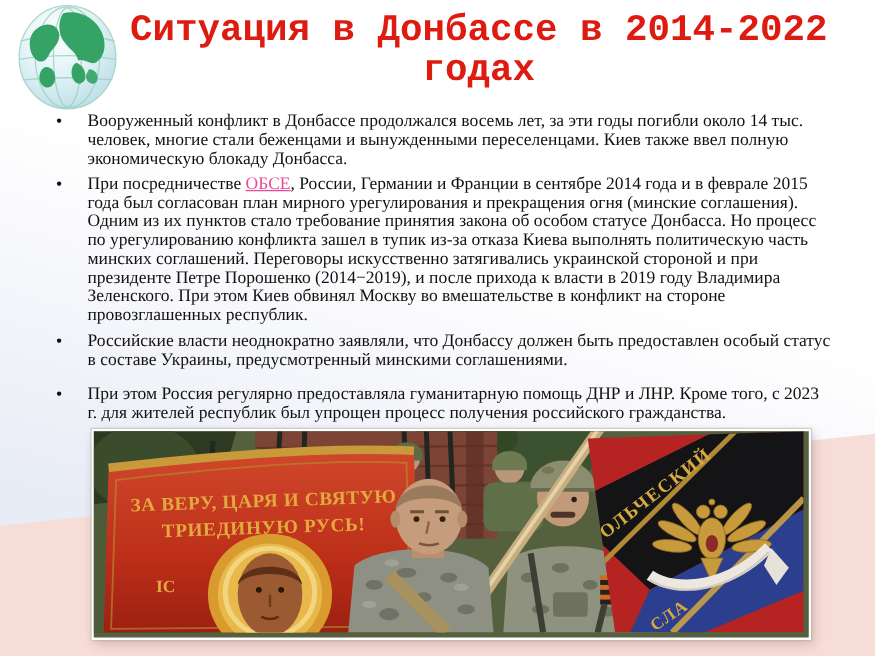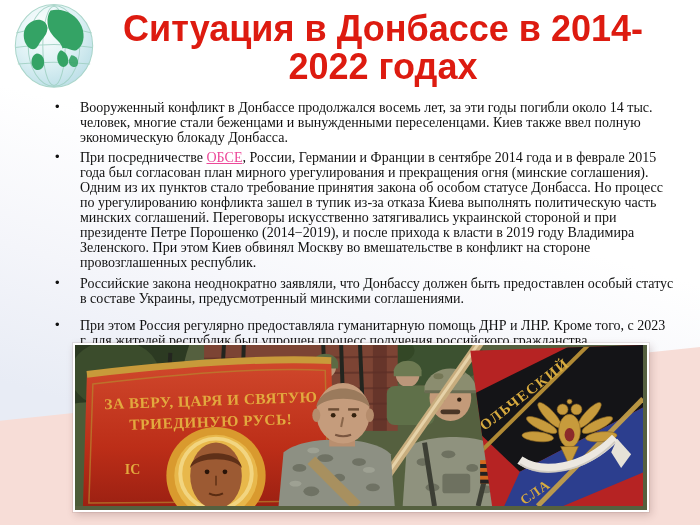--- a/index.html
+++ b/index.html
@@ -15,27 +15,27 @@
   .bg-pink{
     position:absolute;left:-40px;top:385px;width:780px;height:420px;
     background:#f7ddd7;transform:rotate(-6deg);
   }
   
   .globe{position:absolute;left:11px;top:0px;width:86px;height:90px;}
   
   .title{
     position:absolute;left:100px;top:10px;width:566px;
     text-align:center;
-    font-family:Liberation Sans, sans-serif;font-weight:bold;
-    font-size:36px;line-height:1.05;color:#dd1b10;
+    font-family:Liberation Mono, monospace;font-weight:bold;
+    font-size:30px;line-height:1.05;color:#dd1b10;
   }
   
   .bullets{
     position:absolute;left:40px;top:88px;width:624px;
-    margin:12px;padding:0;list-style:none;
+    margin:2px;padding:0;list-style:none;
     font-size:14px;line-height:1.075;
   }
   .bullets li{position:relative;padding-left:28px;margin:0 0 5px 0;}
   .bullets li::before{
     content:"\2022";position:absolute;left:3px;top:0;
     font-family:"Liberation Sans",sans-serif;font-size:13px;
   }
   .bullets li.b4{margin-top:12px;}
   a.inline-link{color:#ec4899;text-decoration:underline;cursor:pointer;}
   
@@ -79,21 +79,21 @@
       <path d="M70,64 C76,64 80,70 77,76 C73,80 67,76 67,70 Z" opacity="0.9"></path>
     </g>
   </svg>
 </div>
 
 <div class="title">Ситуация в Донбассе в 2014-2022 годах</div>
 
 <ul class="bullets">
   <li class="b1"><span>Вооруженный конфликт в Донбассе продолжался восемь лет, за эти годы погибли около 14 тыс. человек, многие стали беженцами и вынужденными переселенцами. Киев также ввел полную экономическую блокаду Донбасса.</span></li>
   <li class="b2"><span>При посредничестве </span><a class="inline-link">ОБСЕ</a><span>, России, Германии и Франции в сентябре 2014 года и в феврале 2015 года был согласован план мирного урегулирования и прекращения огня (минские соглашения). Одним из их пунктов стало требование принятия закона об особом статусе Донбасса. Но процесс по урегулированию конфликта зашел в тупик из-за отказа Киева выполнять политическую часть минских соглашений. Переговоры искусственно затягивались украинской стороной и при президенте Петре Порошенко (2014−2019), и после прихода к власти в 2019 году Владимира Зеленского. При этом Киев обвинял Москву во вмешательстве в конфликт на стороне провозглашенных республик.</span></li>
-  <li class="b3"><span>Российские закона неоднократно заявляли, что Донбассу должен быть предоставлен особый статус в составе Украины, предусмотренный минскими соглашениями.</span></li>
+  <li class="b3"><span>Российские власти неоднократно заявляли, что Донбассу должен быть предоставлен особый статус в составе Украины, предусмотренный минскими соглашениями.</span></li>
   <li class="b4"><span>При этом Россия регулярно предоставляла гуманитарную помощь ДНР и ЛНР. Кроме того, с 2023 г. для жителей республик был упрощен процесс получения российского гражданства.</span></li>
 </ul>
 
 <div class="photo">
   <svg width="568" height="161" viewBox="0 0 572 165" preserveAspectRatio="none">
 
     <rect x="0" y="0" width="572" height="165" fill="#55603f"></rect>
     <g>
       <path d="M0,0 L115,0 C100,45 102,95 88,165 L0,165 Z" fill="#2c3a22"></path>
       <ellipse cx="40" cy="30" rx="45" ry="35" fill="#3b4c2c"></ellipse>

